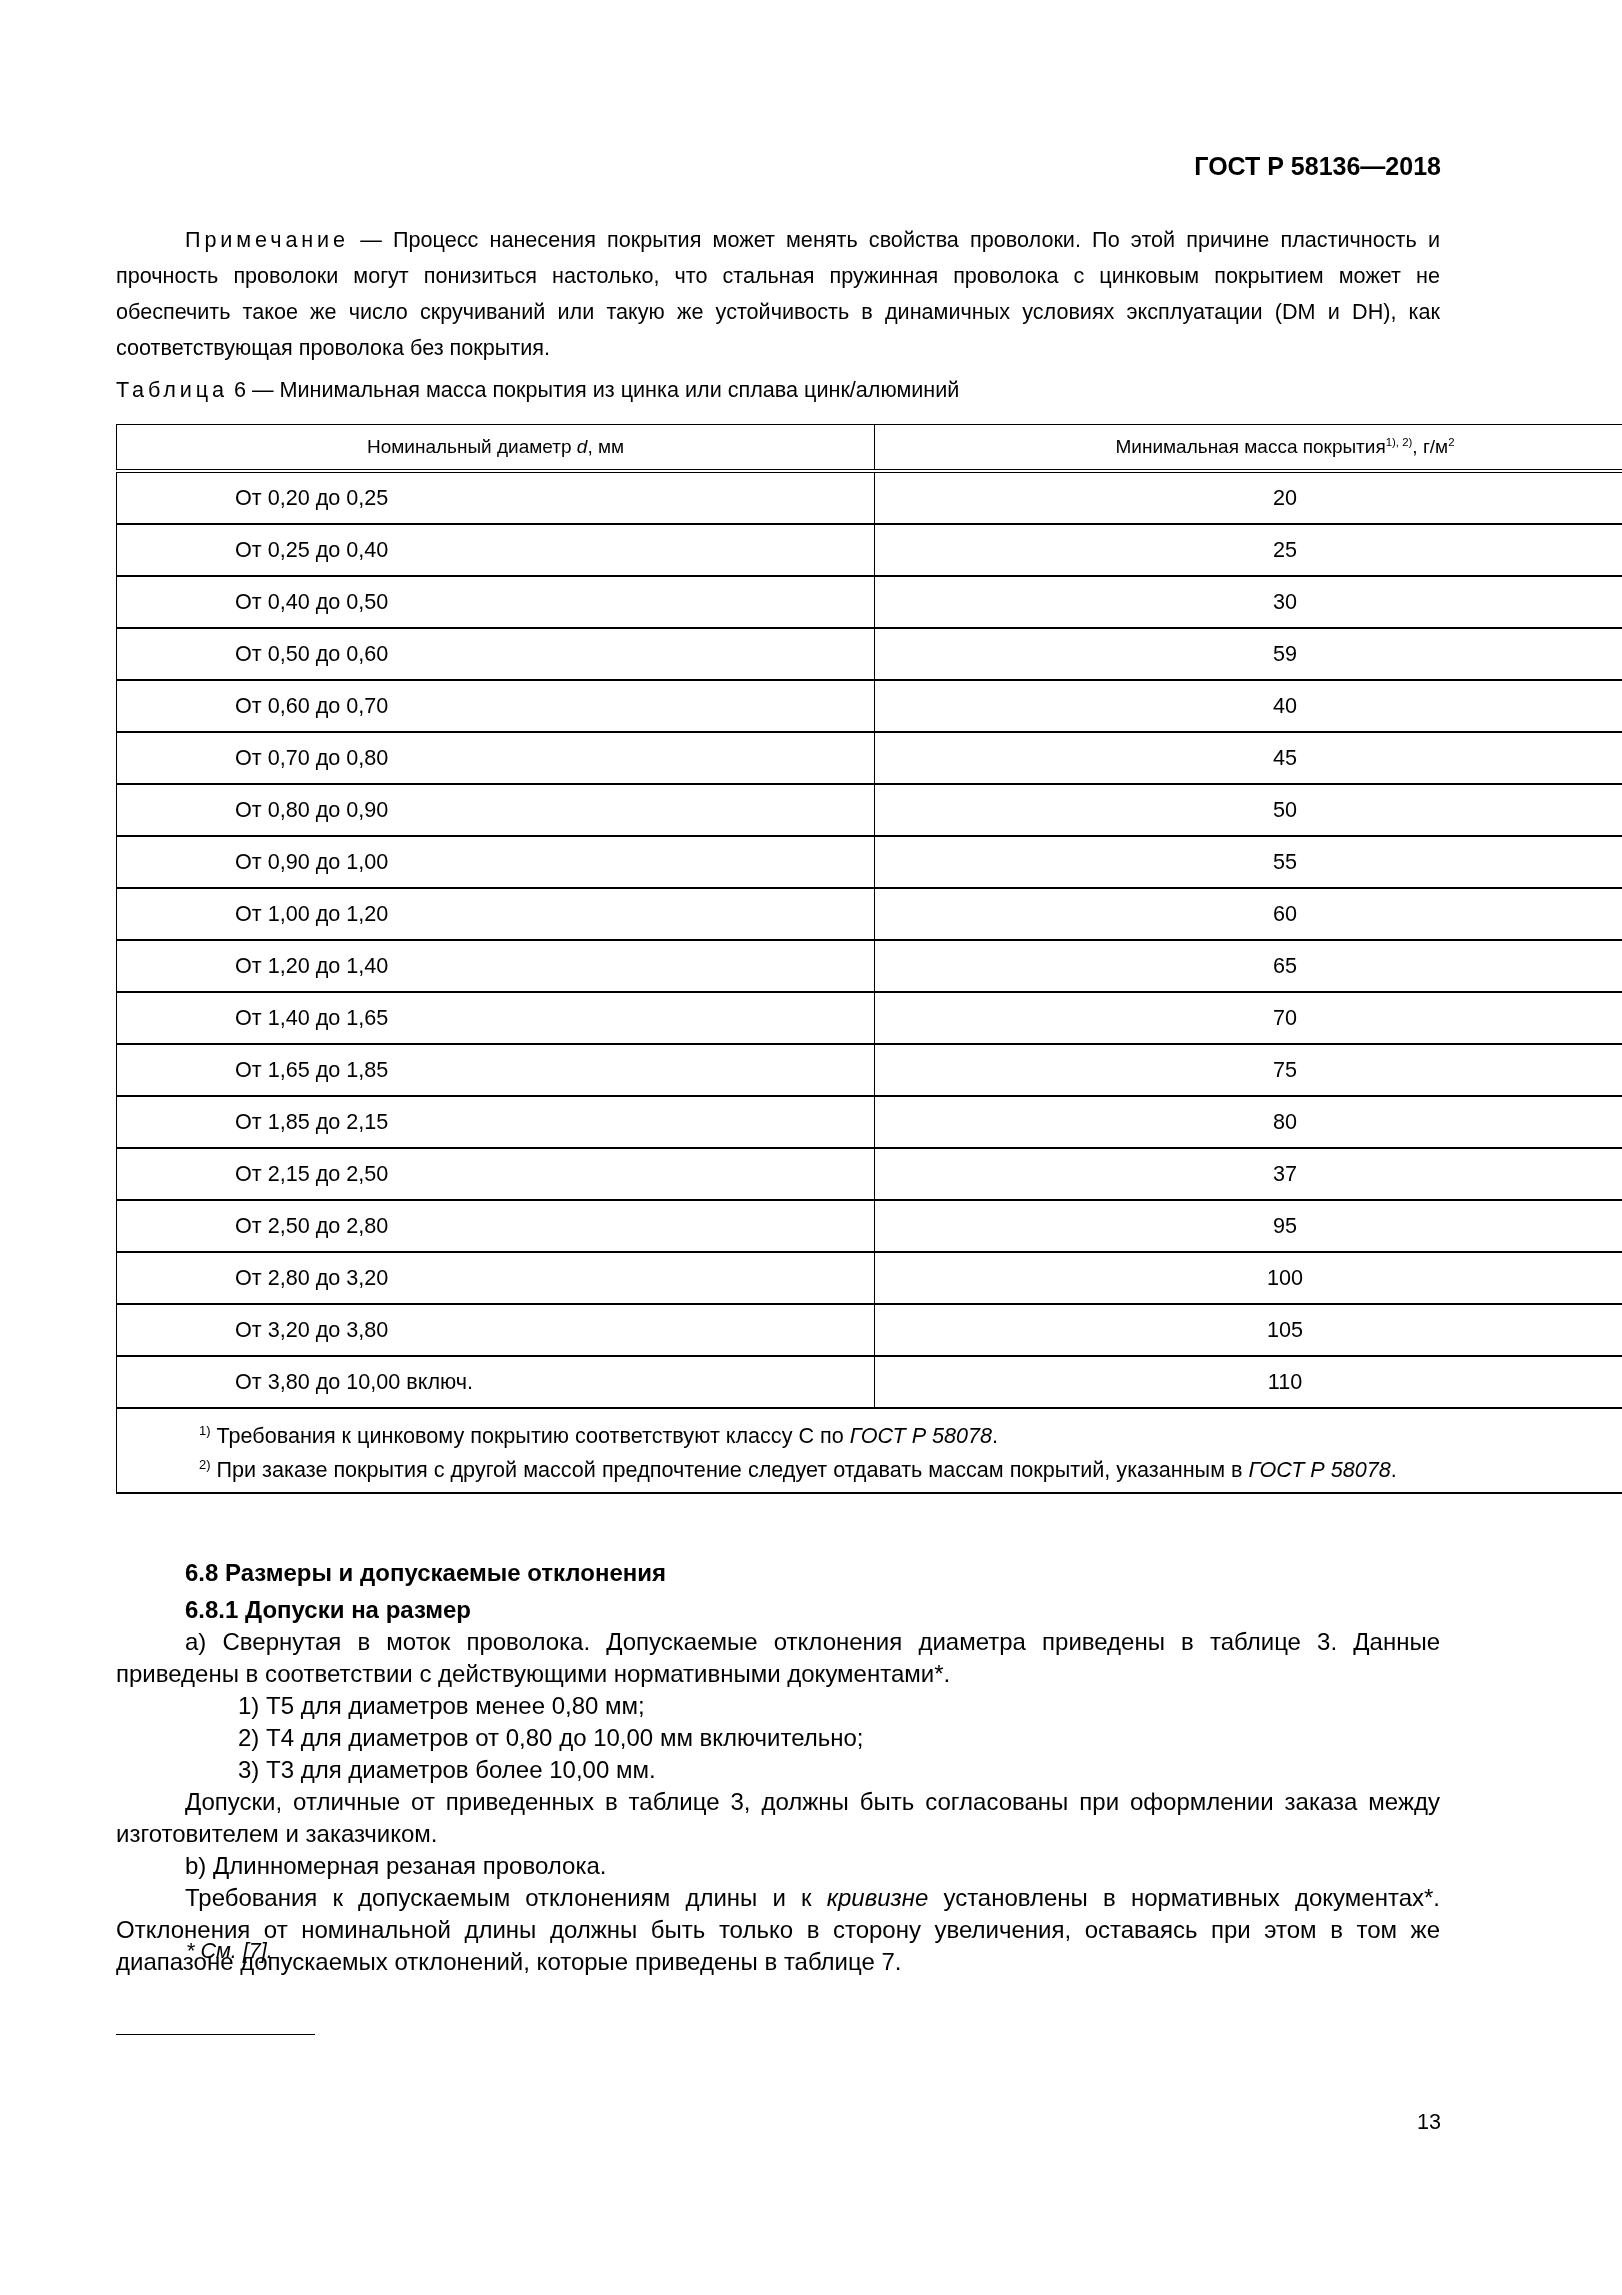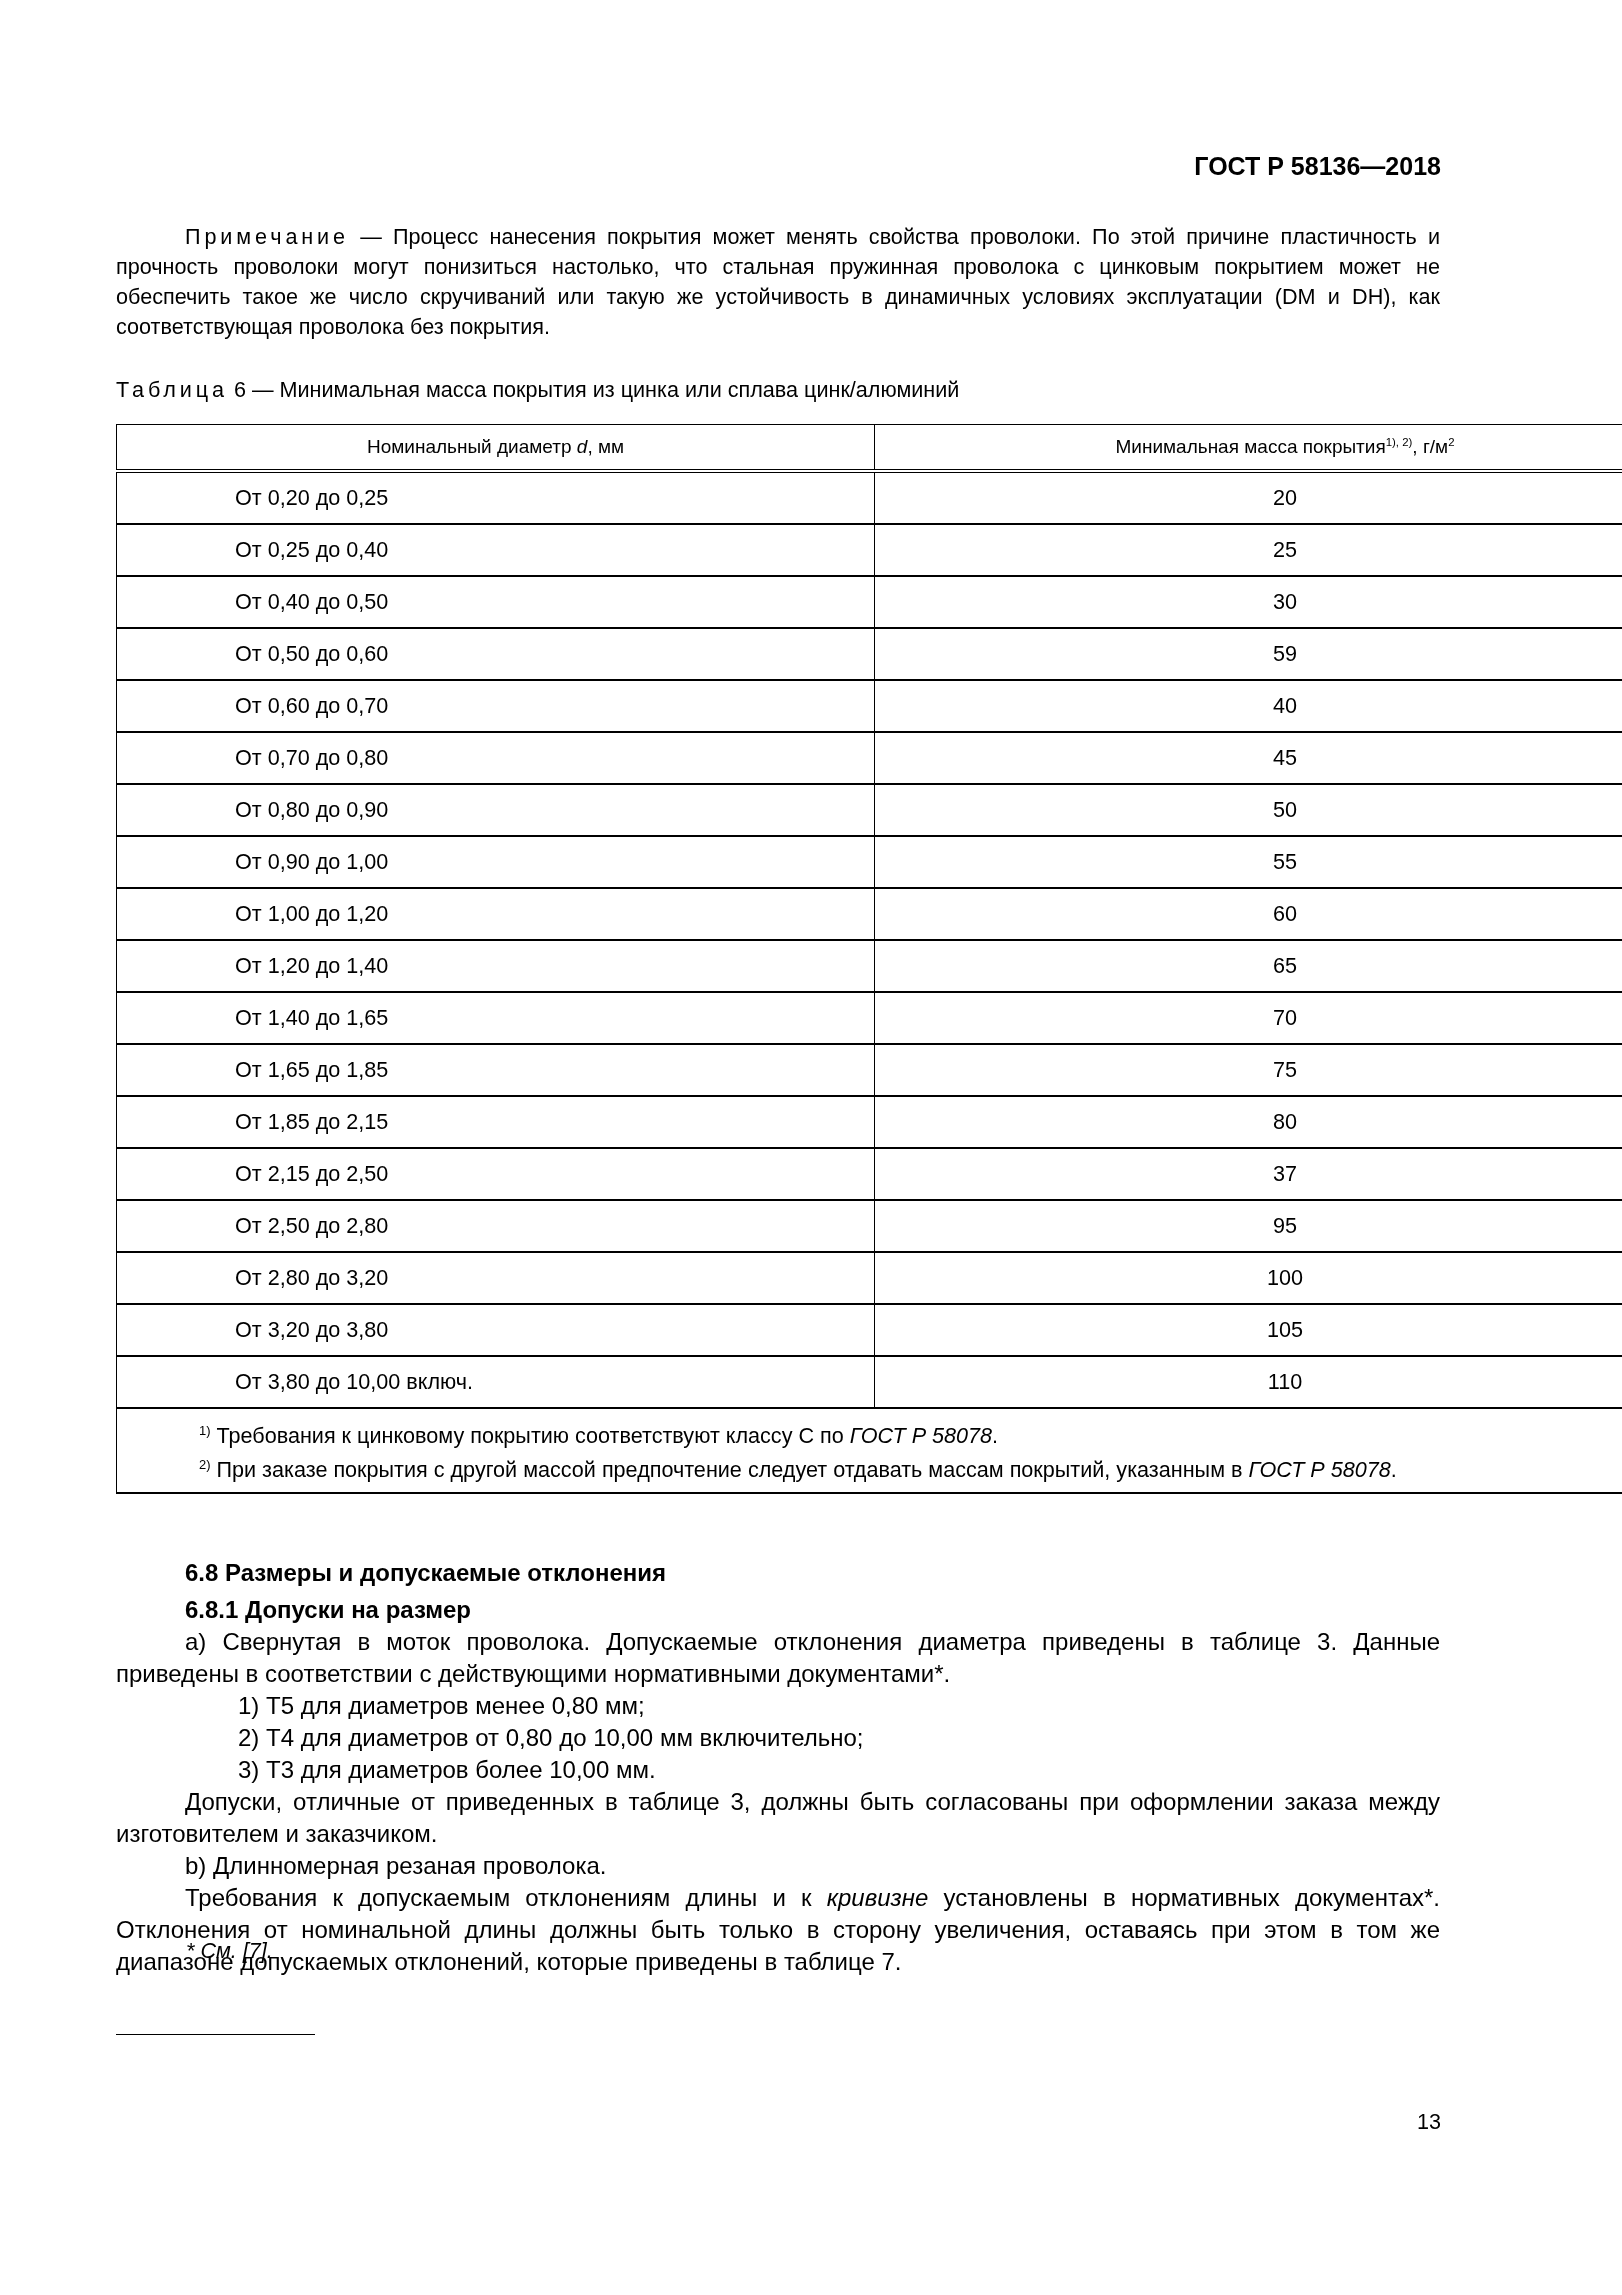--- a/index.html
+++ b/index.html
@@ -1,18 +1,18 @@
 <!DOCTYPE html>
 <html style="font-size:10.5px"><head>
 <meta charset="utf-8">
 <style>
   html,body{margin:0;padding:0;background:#fff;}
   body{width:1623px;height:2295px;position:relative;font-family:"Liberation Sans",sans-serif;color:#000;overflow:hidden;}
   .hdr{position:absolute;right:182px;top:152px;font-weight:bold;font-size:25px;}
-  .note{position:absolute;left:116px;width:1324px;top:222px;font-size:21.6px;line-height:30px;text-align:justify;}
+  .note{position:absolute;left:116px;width:1324px;top:222px;font-size:21.6px;line-height:36px;text-align:justify;}
   .note .ind{padding-left:69px;}
   .spaced{letter-spacing:3.9px;}
   .cap{position:absolute;left:116px;top:377px;font-size:21.6px;}
   table{position:absolute;left:116px;top:424px;width:1580px;border-collapse:collapse;font-size:21.6px;}
   td,th{border:1.3px solid #000;text-align:center;font-weight:normal;height:50px;padding:0;}
   th{font-size:19px;height:44px;}
   thead tr th{border-bottom:4.6px double #000;}
   td.c1{width:639px;text-align:left;padding-left:118px;}
   tbody tr{border-top:2px solid #000;}
   .fn td{text-align:left;padding:6.5px 13px 7.9px 13px;font-size:21.6px;line-height:29px;height:auto;border-top:2px solid #000;border-bottom:2px solid #000;}

